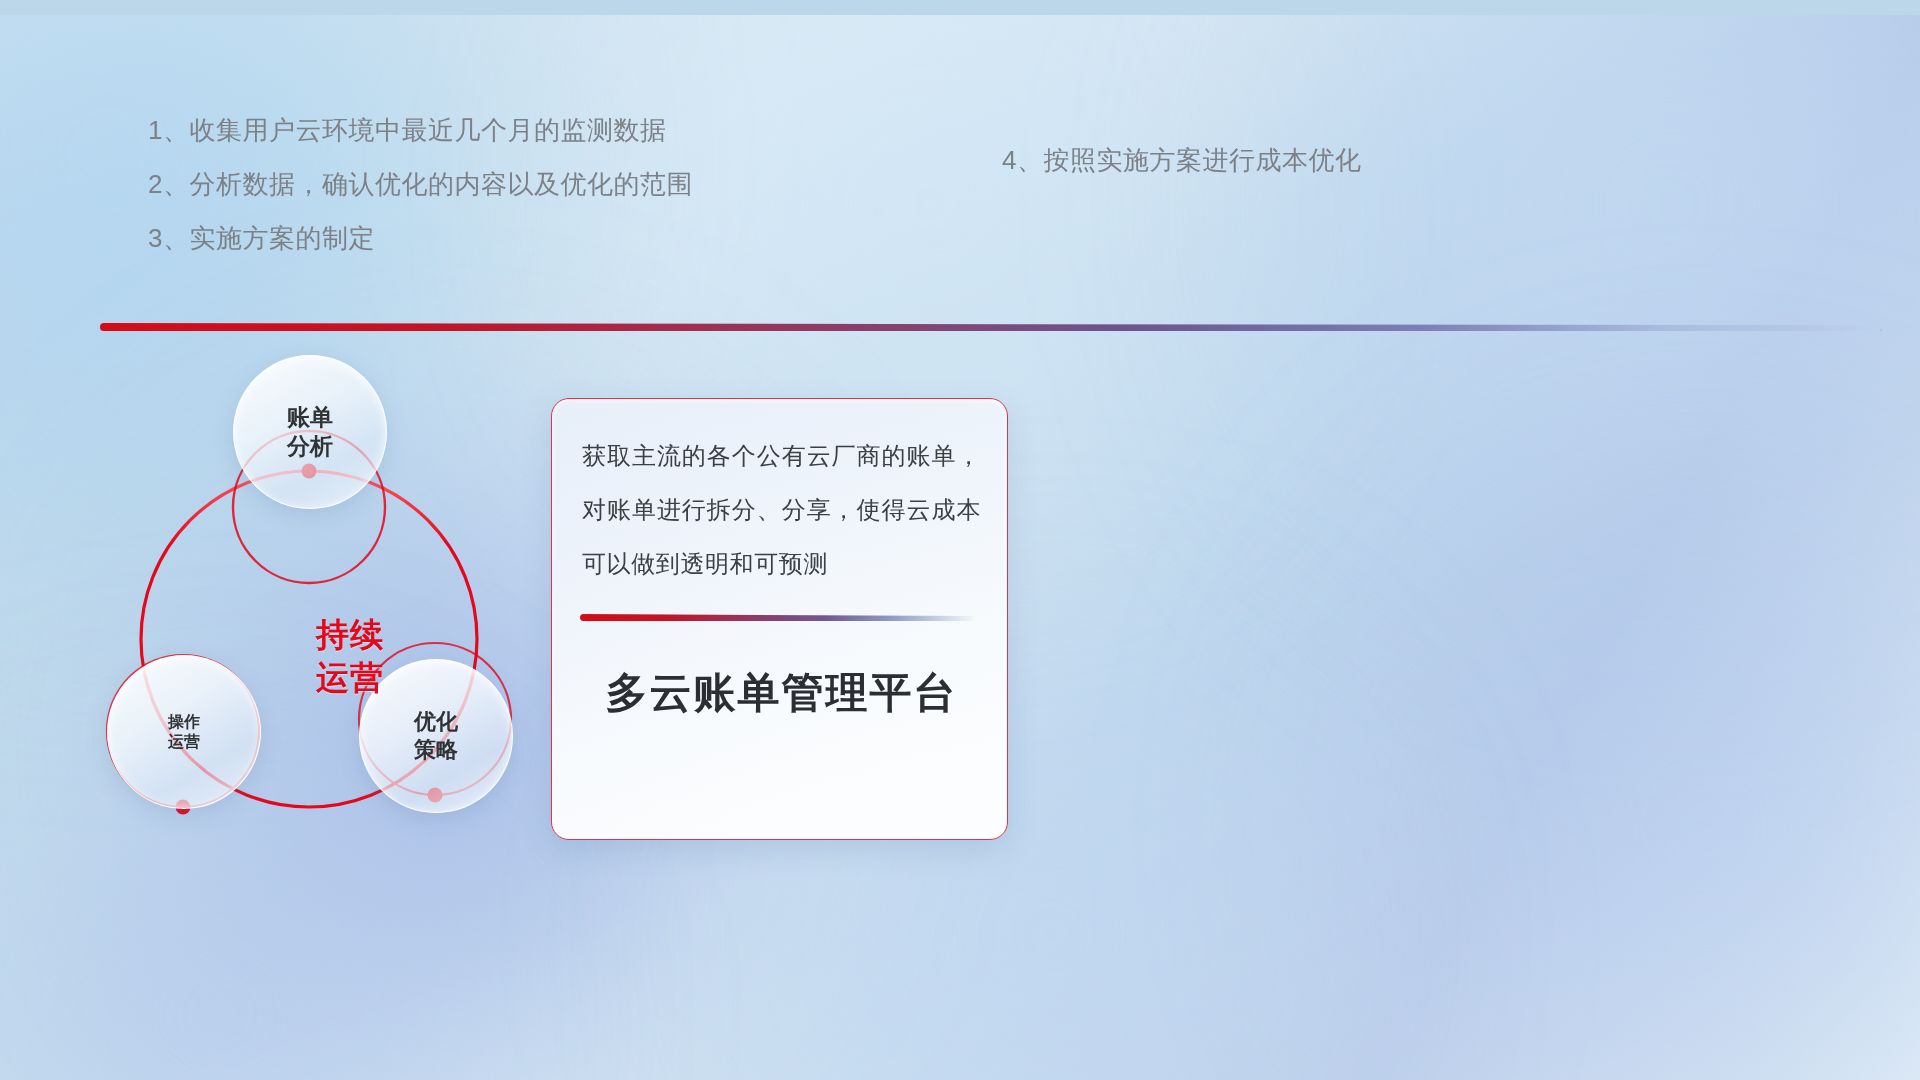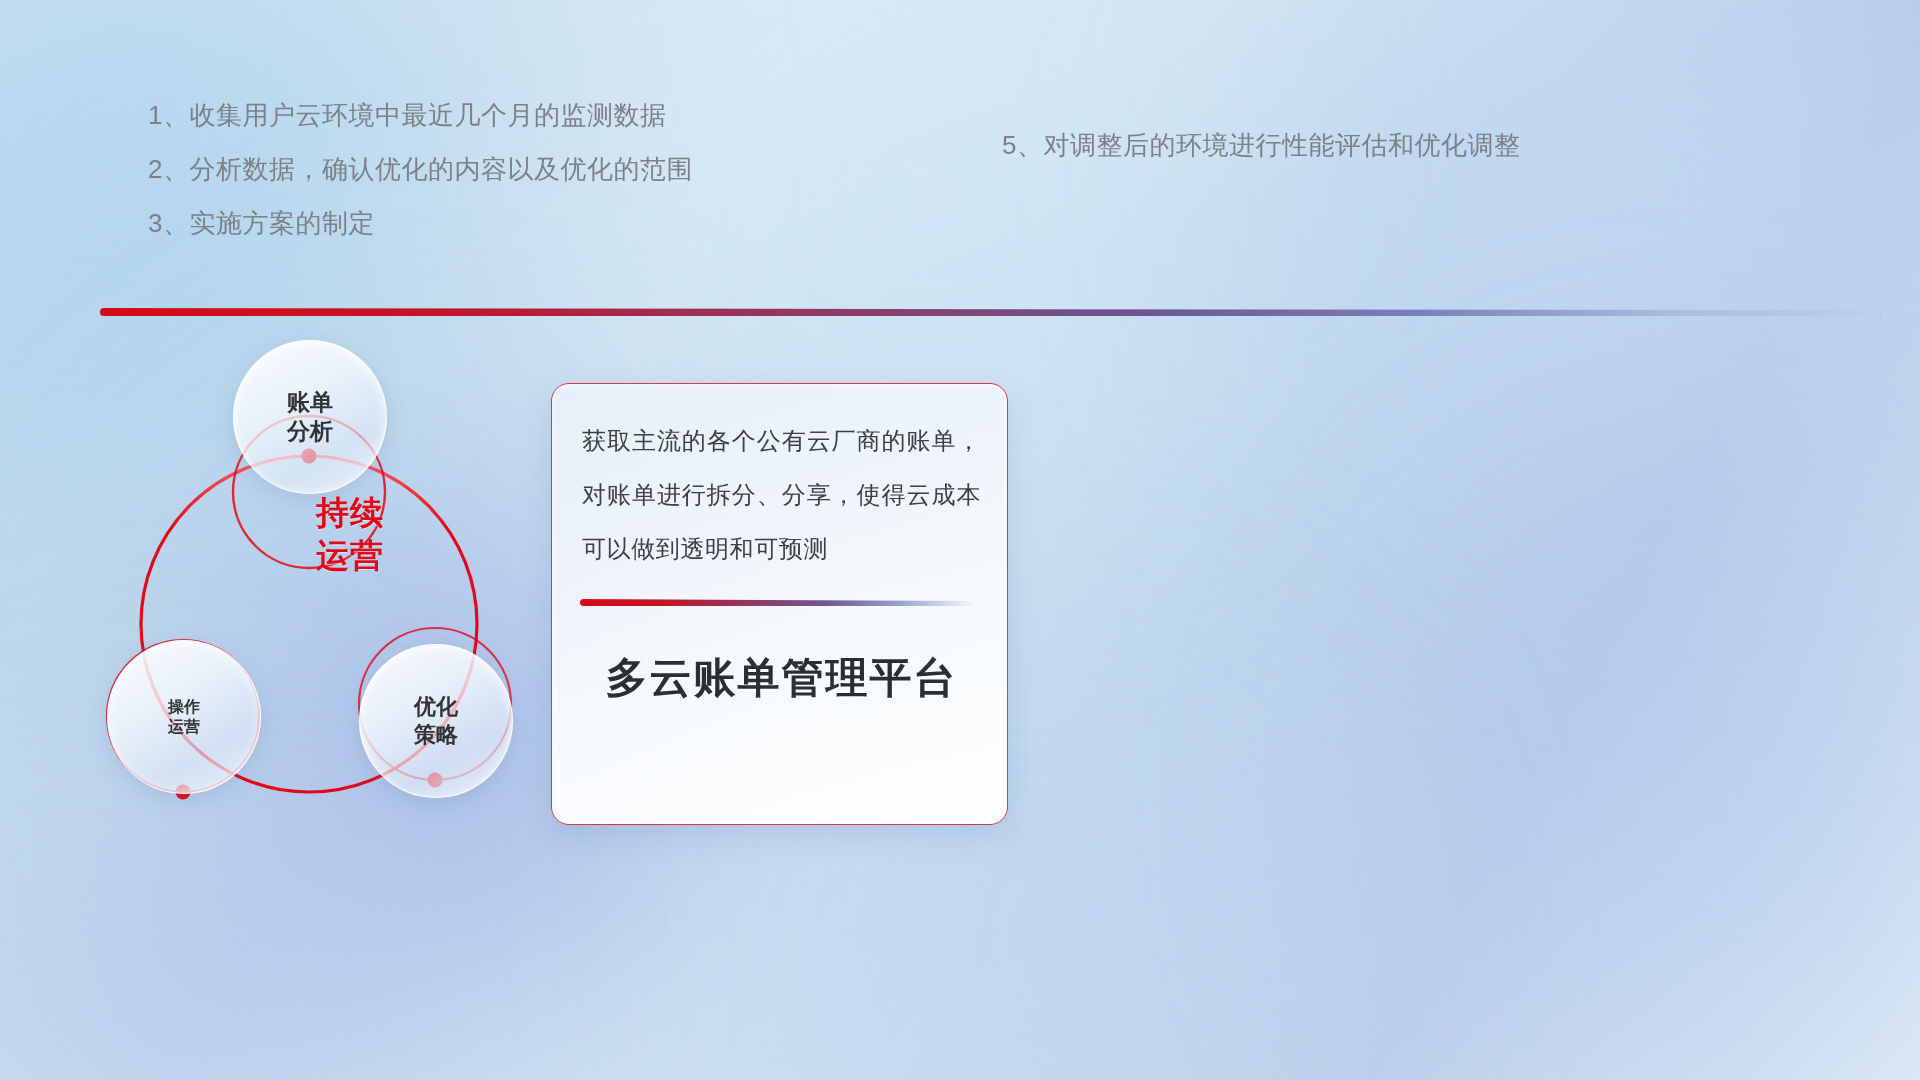--- a/index.html
+++ b/index.html
@@ -1,21 +1,21 @@
 <!DOCTYPE html>
 <html><head>
 <meta charset="utf-8">
 <style>
   html,body{margin:0;padding:0;}
   body{
     width:1920px;height:1080px;overflow:hidden;
     font-family:"Liberation Sans","DejaVu Sans",sans-serif;
     position:relative;background:#bcd6ea;
   }
-  #stage{position:absolute;inset:0;overflow:hidden;}
+  #stage{position:absolute;inset:0;overflow:hidden;margin-top:15px;}
 
   
   .bg-base{
     position:absolute;inset:0;
     background:
       linear-gradient(118deg,#b8d3ea 0%,#c3dced 16%,#d2e6f3 33%,#cfe3f2 48%,#bfd8ee 62%,#b4c9e8 78%,#c9dcef 92%,#d9e8f5 100%);
   }
   .bg-blob{position:absolute;border-radius:50%;filter:blur(120px);}
   .blob-a{left:-260px;top:-180px;width:900px;height:780px;
     background:radial-gradient(circle at 40% 40%,rgba(150,200,235,.95),rgba(150,200,235,0) 70%);}
@@ -60,21 +60,21 @@
     box-shadow:0 6px 22px rgba(90,120,170,.20), inset 0 2px 10px rgba(255,255,255,.85);
     display:flex;align-items:center;justify-content:center;text-align:right;
     color:#2f3336;font-weight:700;line-height:1.28;
   }
   #circle-billing{left:138px;top:0px;width:152px;height:152px;font-size:23px;}
   #circle-ops{left:12px;top:300px;width:152px;height:152px;font-size:16px;}
   #circle-strategy{left:264px;top:304px;width:152px;height:152px;font-size:22px;}
   #ring-svg{position:absolute;left:0;top:0;width:520px;height:600px;overflow:visible;}
   #center-label{
     position:absolute;left:160px;top:152px;width:190px;height:300px;
-    display:flex;flex-direction:column;align-items:center;justify-content:flex-start;
+    display:flex;flex-direction:column;align-items:center;justify-content:center;
     color:#e3091a;font-size:33px;font-weight:800;line-height:1.30;letter-spacing:1px;
     text-shadow:0 1px 1px rgba(255,255,255,.55);
   }
 
   
   .card{
     position:absolute;top:383px;width:455px;height:440px;border-radius:18px;
     background:linear-gradient(165deg,rgba(233,240,250,.92) 0%,rgba(242,246,252,.90) 30%,rgba(250,252,254,.95) 62%,rgba(255,255,255,.97) 100%);
     border:1.6px solid #e0334a;
     box-shadow:0 10px 30px rgba(85,115,165,.18), inset 0 1px 6px rgba(255,255,255,.9);
@@ -112,21 +112,21 @@
   <div class="bg-blob blob-f"></div>
   <div class="bg-blob blob-g"></div>
   <div class="bg-sheen"></div>
 
   <div class="list" id="list-left">
     <div class="row">1、收集用户云环境中最近几个月的监测数据</div>
     <div class="row">2、分析数据，确认优化的内容以及优化的范围</div>
     <div class="row">3、实施方案的制定</div>
   </div>
   <div class="list" id="list-right">
-    <div class="row">5、对调整后的环境进行性能评估和优化调整</div>
+    <div class="row">4、按照实施方案进行成本优化</div>
   </div>
 
   <div id="top-rule"></div>
 
   <div id="diagram">
 
     <svg id="ring-svg" viewBox="0 0 520 600">
       <defs>
         <linearGradient id="ringFade" x1="0" y1="0" x2="0" y2="1">
           <stop offset="0%" stop-color="#ff5a63"></stop>

